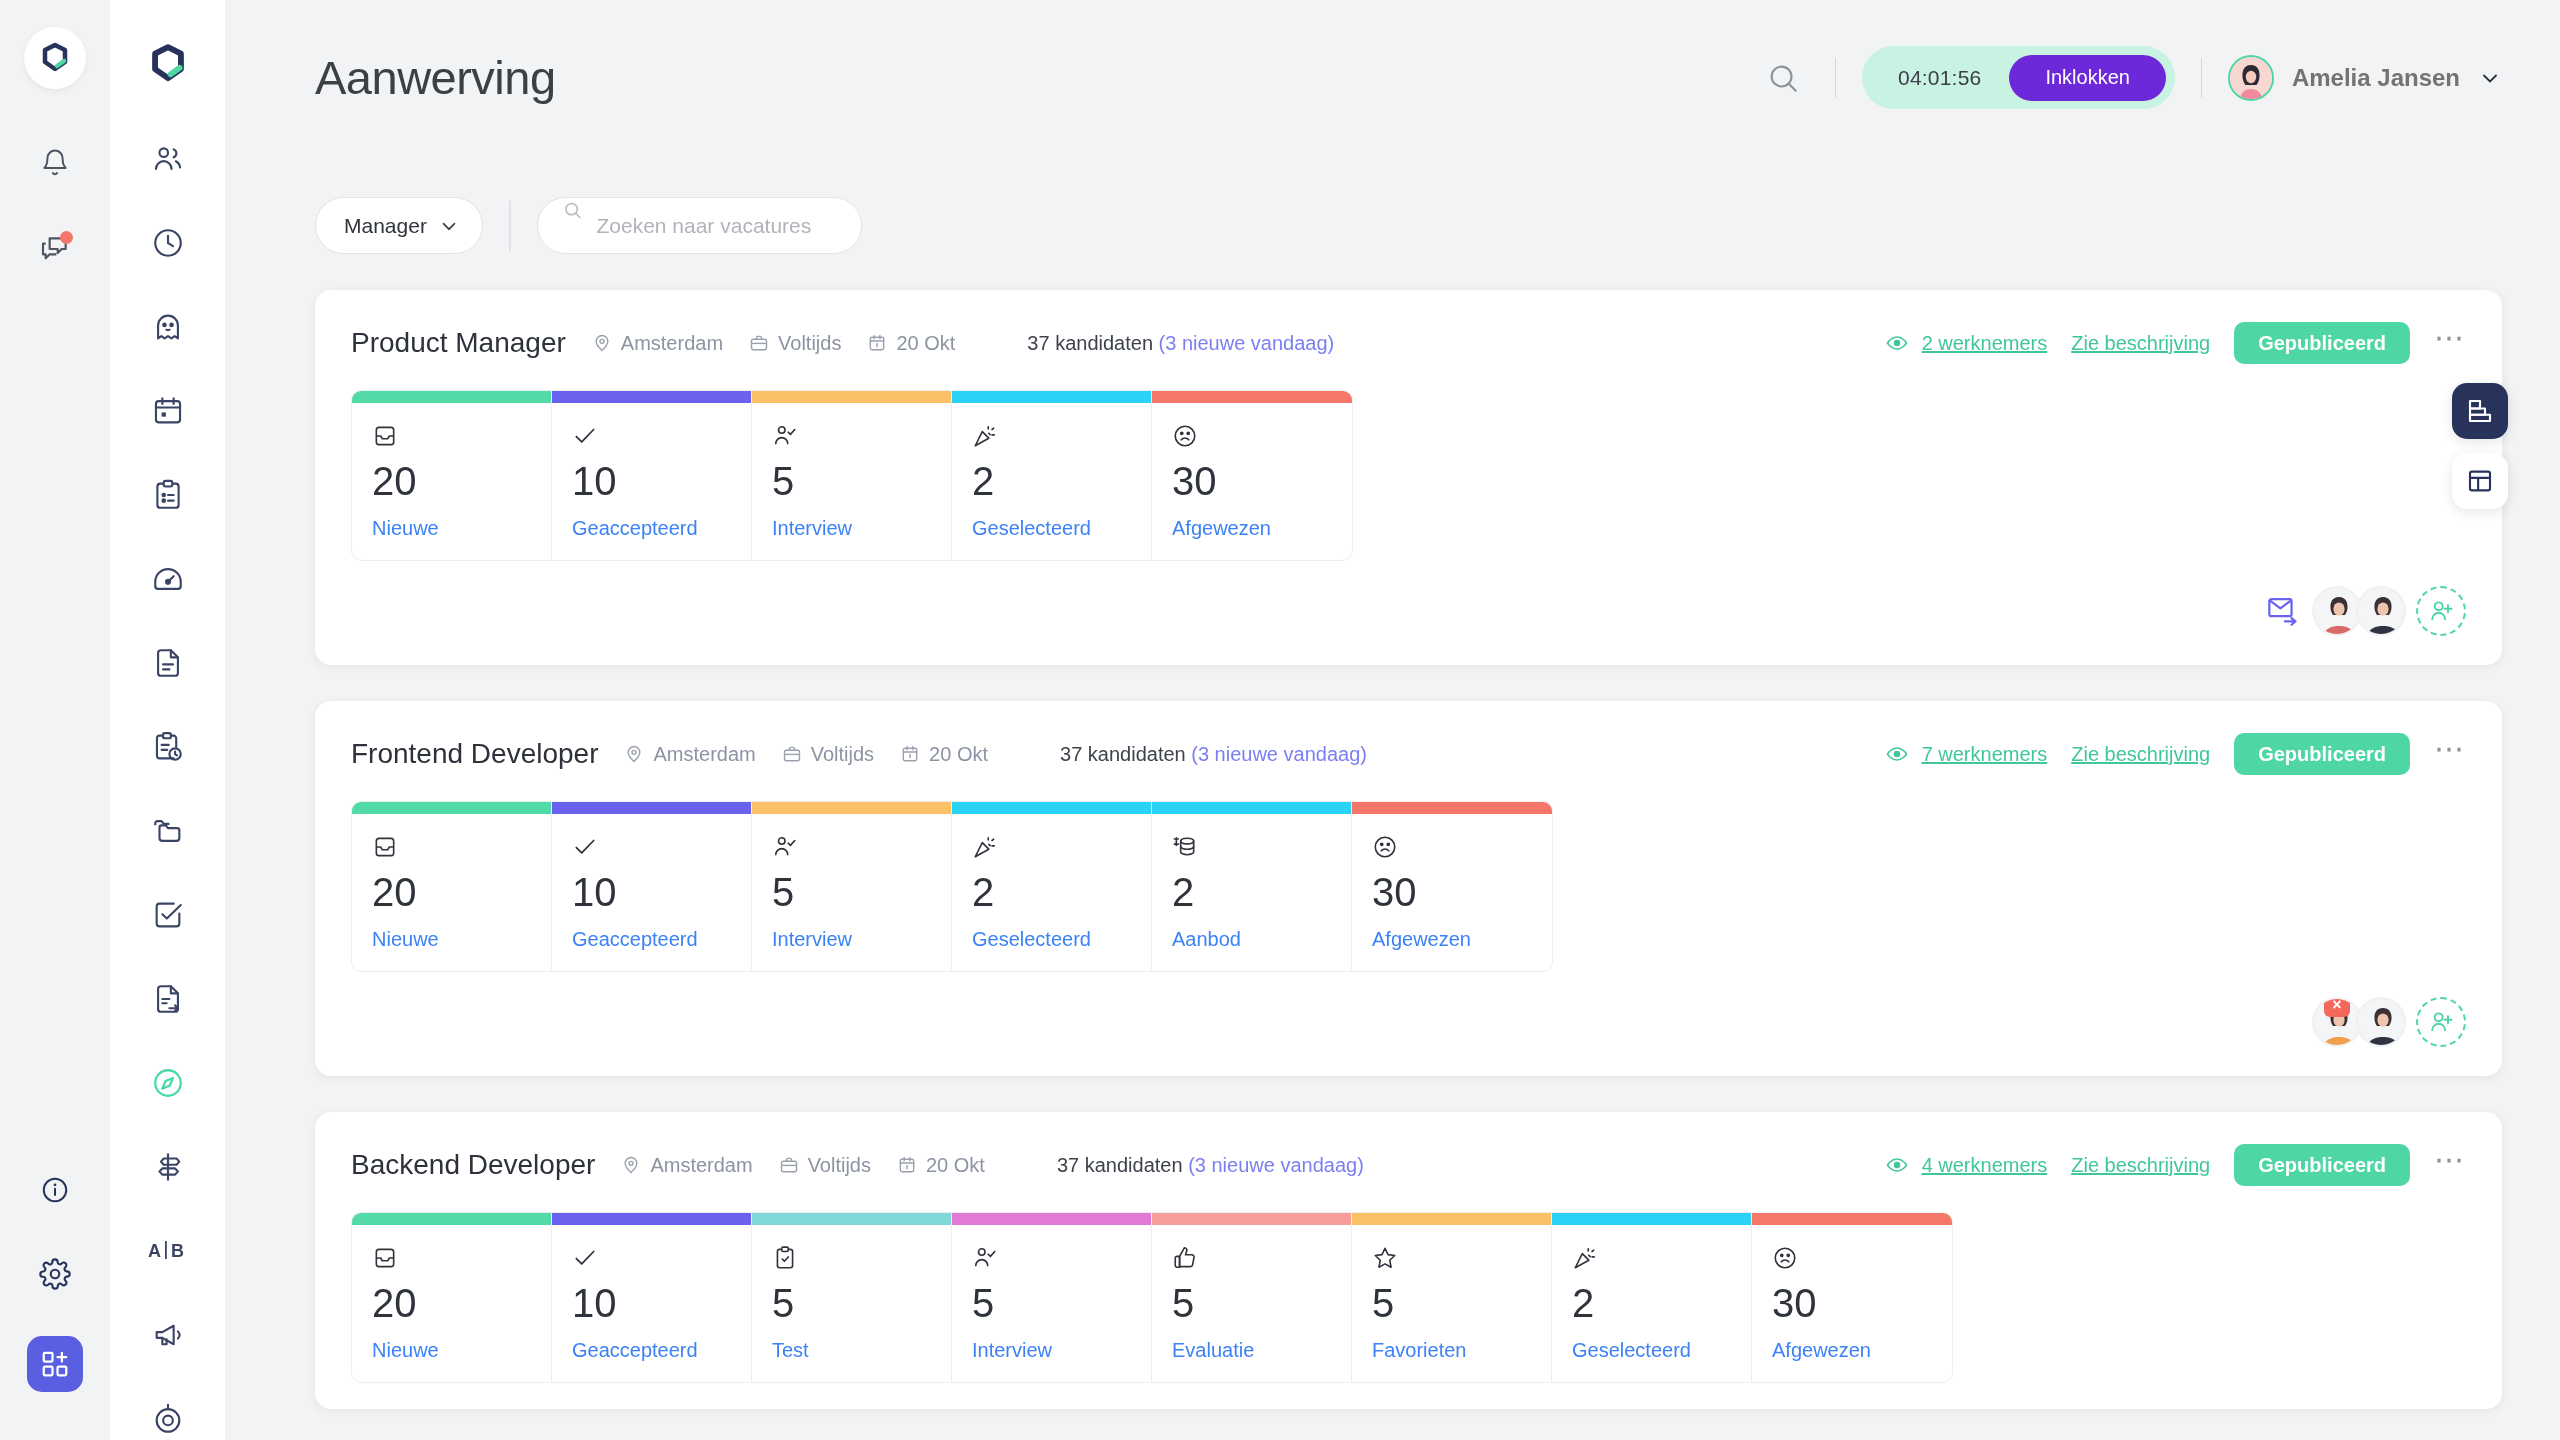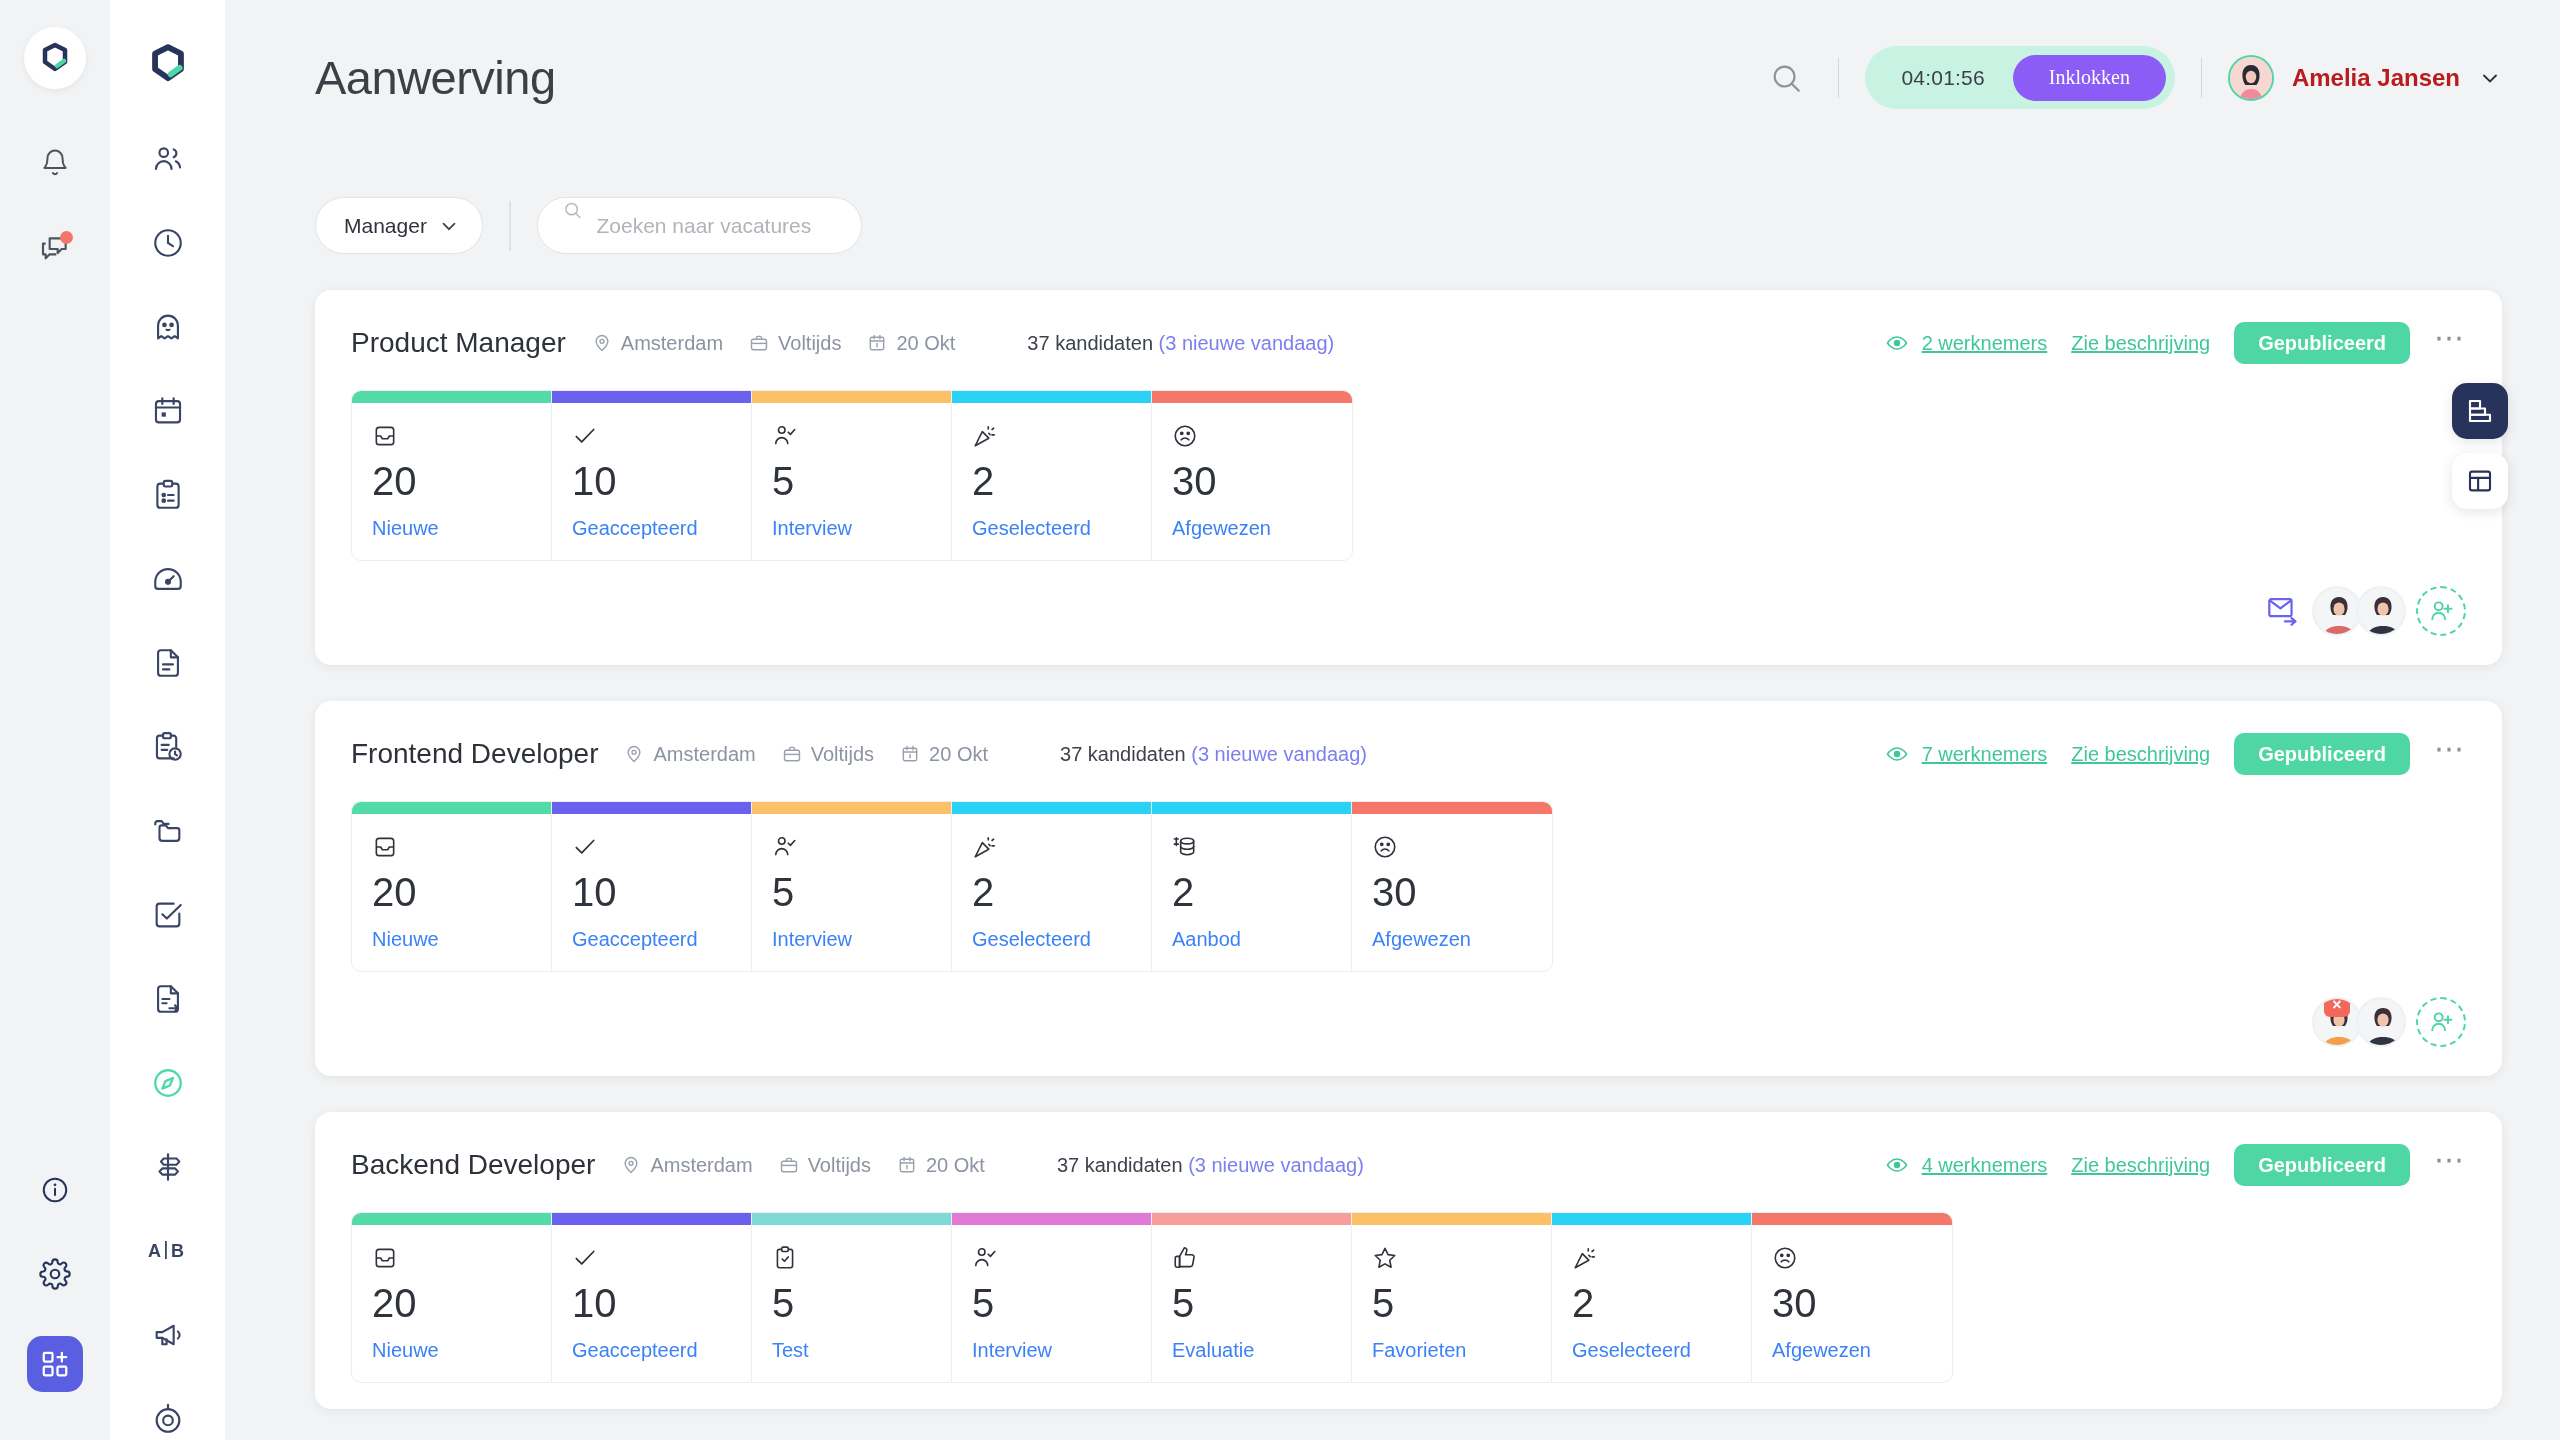--- a/index.html
+++ b/index.html
@@ -59,31 +59,31 @@
   .page-title { font-size: 47px; color: #3c3f45; font-weight: 400; letter-spacing: -0.5px; }
   .topbar-right { margin-left: auto; display: flex; align-items: center; gap: 0; }
   .search-icon-btn { width: 52px; height: 52px; display: flex; align-items: center; justify-content: center; cursor: pointer; }
   .vdiv { width: 1px; height: 40px; background: #d3d6d9; margin: 0 26px; }
   .clock-pill {
     background: #c8f3e2; border-radius: 34px; height: 63px;
     display: flex; align-items: center; padding: 0 9px 0 36px; gap: 28px;
   }
   .clock-time { font-size: 21px; color: #3d4049; font-weight: 400; letter-spacing: 0.2px; }
   .clock-btn {
-    background: #8b5cf6; color: #ffffff; border: none; border-radius: 30px;
+    background: #6d28d9; color: #ffffff; border: none; border-radius: 30px;
     height: 46px; padding: 0 36px; font-size: 20px; cursor: pointer;
-    font-family: Liberation Serif, serif;
+    font-family: Liberation Sans, sans-serif;
     text-align: right;
   }
   .user-box { display: flex; align-items: center; gap: 18px; cursor: pointer; }
   .avatar-ring {
     width: 46px; height: 46px; border-radius: 50%; border: 2.5px solid #4ed6a5;
     overflow: hidden; background: #f6d9d2; position: relative;
   }
-  .user-name { font-size: 24px; color: #b91c1c; font-weight: bold; }
+  .user-name { font-size: 24px; color: #737373; font-weight: bold; }
 
   
   .tabs-wrap { padding: 0 58px 0 90px; }
   .tabs { display: flex; gap: 62px; border-bottom: 1.5px solid #e6e7e9; }
   .tab {
     font-size: 24px; color: #5f646d; padding: 0 14px 24px 14px;
     cursor: pointer; position: relative; font-weight: bold;
   }
   .tab.active { color: #3fc79a; }
   .tab.active::after {

